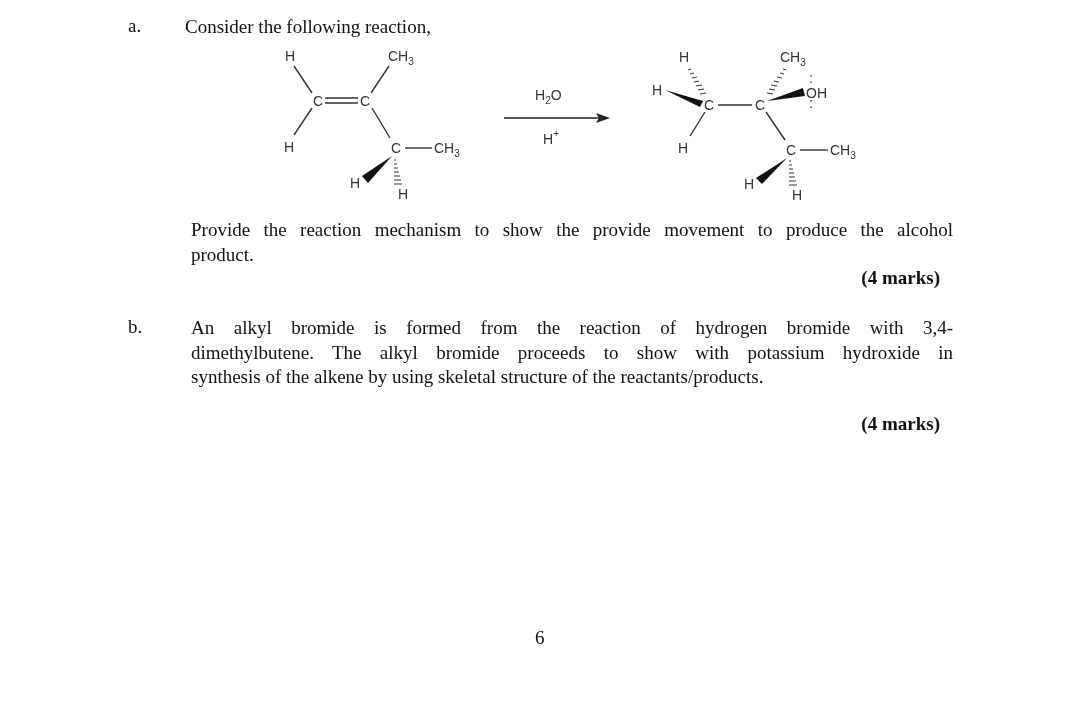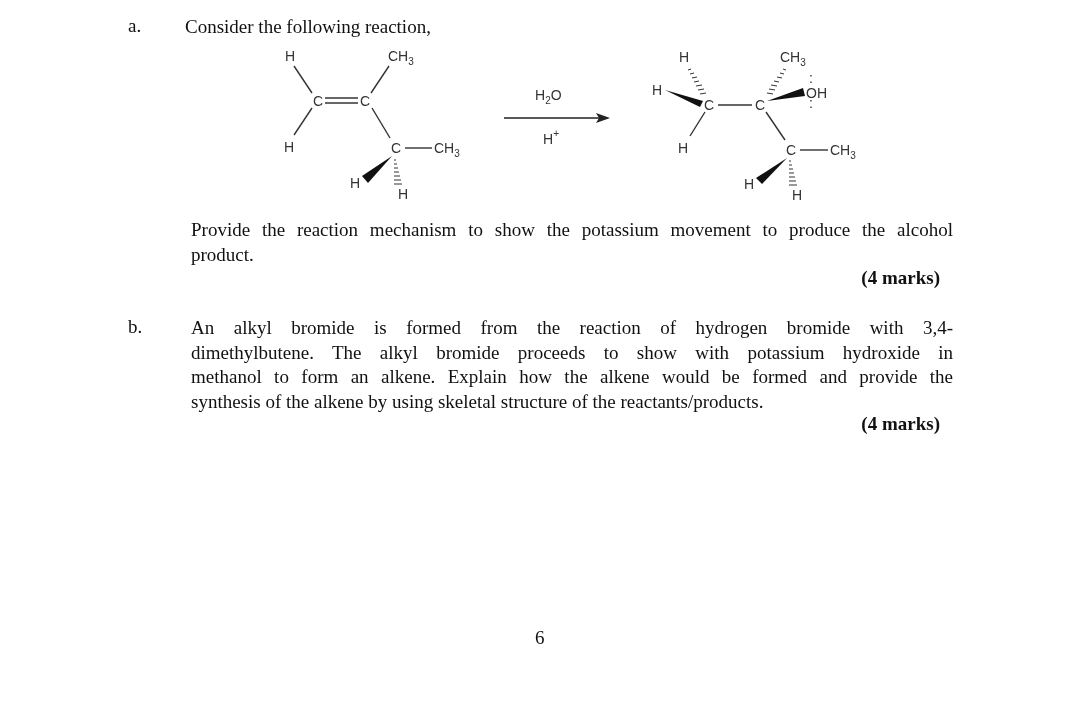--- a/index.html
+++ b/index.html
@@ -131,27 +131,26 @@
   <text class="chem" x="809" y="83" font-size="11">:</text>
   <text class="chem" x="809" y="108" font-size="11">:</text>
   <text class="chem" x="678" y="153">H</text>
   <text class="chem" x="786" y="155">C</text>
   <text class="chem" x="830" y="155"><tspan>CH</tspan><tspan font-size="10" dy="4">3</tspan></text>
   <text class="chem" x="744" y="189">H</text>
   <text class="chem" x="792" y="200">H</text>
 </svg>
 
 <div class="para" style="top:218px;">
-  <div style="text-align:justify; text-align-last:justify;">Provide the reaction mechanism to show the potassium movement to produce the alcohol</div>
+  <div style="text-align:justify; text-align-last:justify;">Provide the reaction mechanism to show the provide movement to produce the alcohol</div>
   <div>product.</div>
 </div>
 <div class="marks" style="top:267px;">(4 marks)</div>
 
 <div class="label" style="left:128px; top:316px;">b.</div>
 <div class="para" style="top:316px;">
   <div style="text-align-last:justify;">An alkyl bromide is formed from the reaction of hydrogen bromide with 3,4-</div>
   <div style="text-align-last:justify;">dimethylbutene. The alkyl bromide proceeds to show with potassium hydroxide in</div>
-  <div style="text-align-last:justify;">methanol to form an alkene. Explain how the alkene would be formed and provide the</div>
   <div>synthesis of the alkene by using skeletal structure of the reactants/products.</div>
 </div>
 <div class="marks" style="top:413px;">(4 marks)</div>
 
 <div class="pg">6</div>
 
 </body></html>

